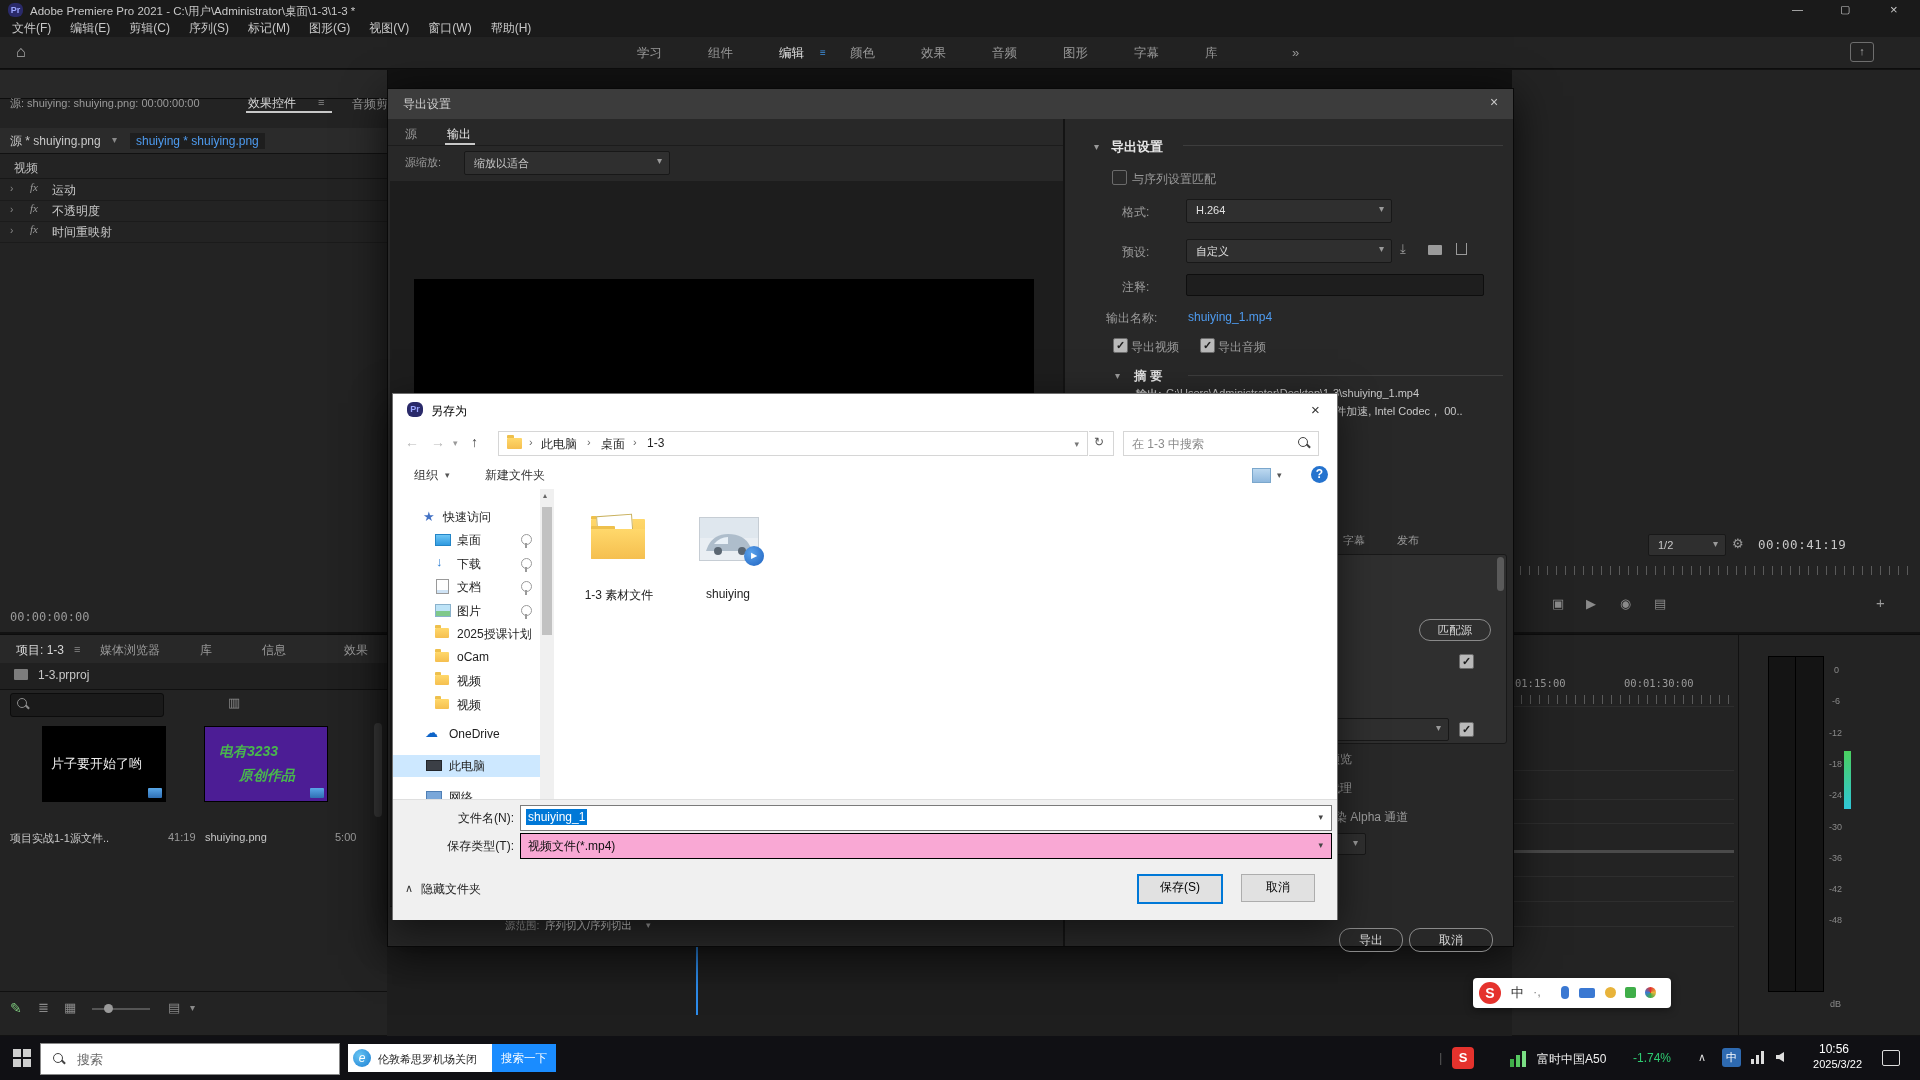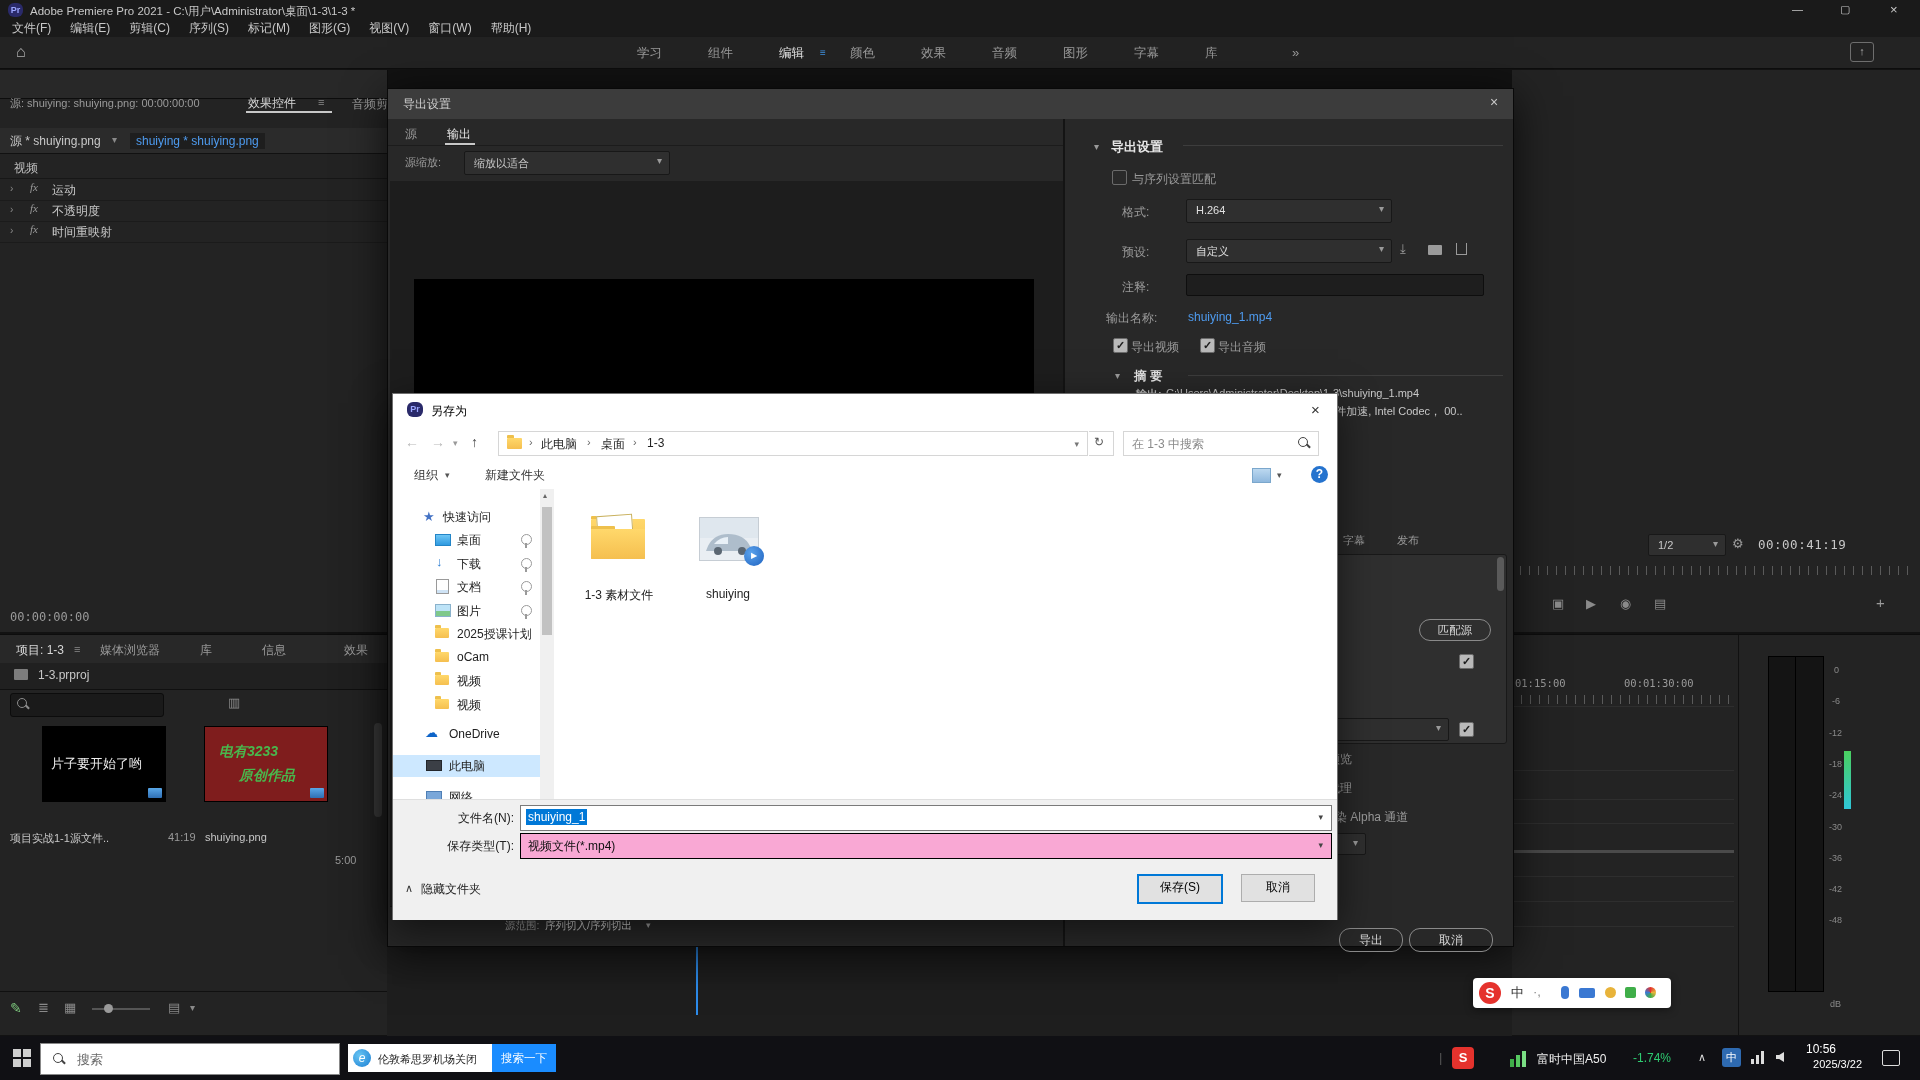--- a/index.html
+++ b/index.html
@@ -142,27 +142,27 @@
     </div>
     <div class="tx" style="left:228px;top:60px;font-size:13px;color:#8a8a8a;">▥</div>
 
     <div class="a" style="left:43px;top:92px;width:122px;height:74px;background:#000;outline:1px solid #000;">
       <span class="tx" style="left:8px;top:28px;font-size:13px;color:#efefef;">片子要开始了哟</span>
       <span class="a" style="right:3px;bottom:3px;width:14px;height:10px;background:linear-gradient(#59a7e8,#2f6fb4);border-radius:1px;"></span>
     </div>
     <div class="tx lt" style="left:10px;top:196px;font-size:11px;">项目实战1-1源文件..</div>
     <div class="tx gray" style="left:168px;top:196px;font-size:11px;">41:19</div>
 
-    <div class="a" style="left:205px;top:92px;width:122px;height:74px;background:#7f1d1d;outline:1px solid #000;">
+    <div class="a" style="left:205px;top:92px;width:122px;height:74px;background:#4c1d95;outline:1px solid #000;">
       <span class="tx" style="left:14px;top:16px;font-size:14px;color:#49b84d;font-style:italic;font-weight:bold;">电有3233</span>
       <span class="tx" style="left:34px;top:40px;font-size:14px;color:#49b84d;font-style:italic;font-weight:bold;">原创作品</span>
       <span class="a" style="right:3px;bottom:3px;width:14px;height:10px;background:linear-gradient(#59a7e8,#2f6fb4);border-radius:1px;"></span>
     </div>
     <div class="tx lt" style="left:205px;top:196px;font-size:11px;">shuiying.png</div>
-    <div class="tx gray" style="left:335px;top:196px;font-size:11px;margin-top:23px;">5:00</div>
+    <div class="tx gray" style="left:335px;top:196px;font-size:11px;">5:00</div>
 
     <div class="a" style="left:374px;top:88px;width:8px;height:94px;background:#3c3c3c;border-radius:4px;"></div>
 
     <div class="a" style="left:0;top:356px;width:561px;height:44px;border-top:1px solid #101010;">
       <span class="tx" style="left:10px;top:8px;font-size:14px;color:#7ec97e;">✎</span>
       <span class="tx" style="left:38px;top:8px;font-size:13px;color:#8a8a8a;">≣</span>
       <span class="tx" style="left:64px;top:8px;font-size:13px;color:#8a8a8a;">▦</span>
       <span class="a" style="left:92px;top:16px;width:58px;height:2px;background:#555;"></span>
       <span class="a" style="left:104px;top:12px;width:9px;height:9px;background:#9a9a9a;border-radius:50%;"></span>
       <span class="tx" style="left:168px;top:8px;font-size:13px;color:#8a8a8a;">▤</span>
@@ -486,18 +486,18 @@
       linear-gradient(#7ade84,#7ade84) 13px 2px/4px 16px no-repeat;"></span>
     <span class="tx" style="left:1537px;top:15px;font-size:12px;color:#eee;">富时中国A50</span>
     <span class="tx" style="left:1633px;top:15px;font-size:12px;color:#2ecc71;">-1.74%</span>
     <span class="tx" style="left:1698px;top:15px;font-size:11px;color:#ddd;">∧</span>
     <span class="a" style="left:1722px;top:12px;width:19px;height:19px;background:#2e6ab1;border-radius:3px;color:#fff;font-size:11px;text-align:center;line-height:19px;">中</span>
     <span class="a" style="left:1750px;top:14px;width:16px;height:14px;background:
       linear-gradient(#ddd,#ddd) 1px 9px/3px 5px no-repeat,
       linear-gradient(#ddd,#ddd) 6px 5px/3px 9px no-repeat,
       linear-gradient(#ddd,#ddd) 11px 1px/3px 13px no-repeat;"></span>
     <span class="a" style="left:1776px;top:16px;width:8px;height:10px;background:#ddd;clip-path:polygon(0 30%,40% 30%,100% 0,100% 100%,40% 70%,0 70%);"></span>
-    <span class="tx" style="left:1806px;top:6px;width:56px;text-align:left;font-size:12px;color:#fff;">10:56</span>
+    <span class="tx" style="left:1806px;top:6px;width:56px;text-align:center;font-size:12px;color:#fff;">10:56</span>
     <span class="tx" style="left:1790px;top:22px;width:72px;text-align:right;font-size:11px;color:#fff;">2025/3/22</span>
     <span class="a" style="left:1882px;top:14px;width:16px;height:14px;border:1.5px solid #ddd;border-radius:2px;"></span>
   </div>
 
 </div>
 
 </body></html>

